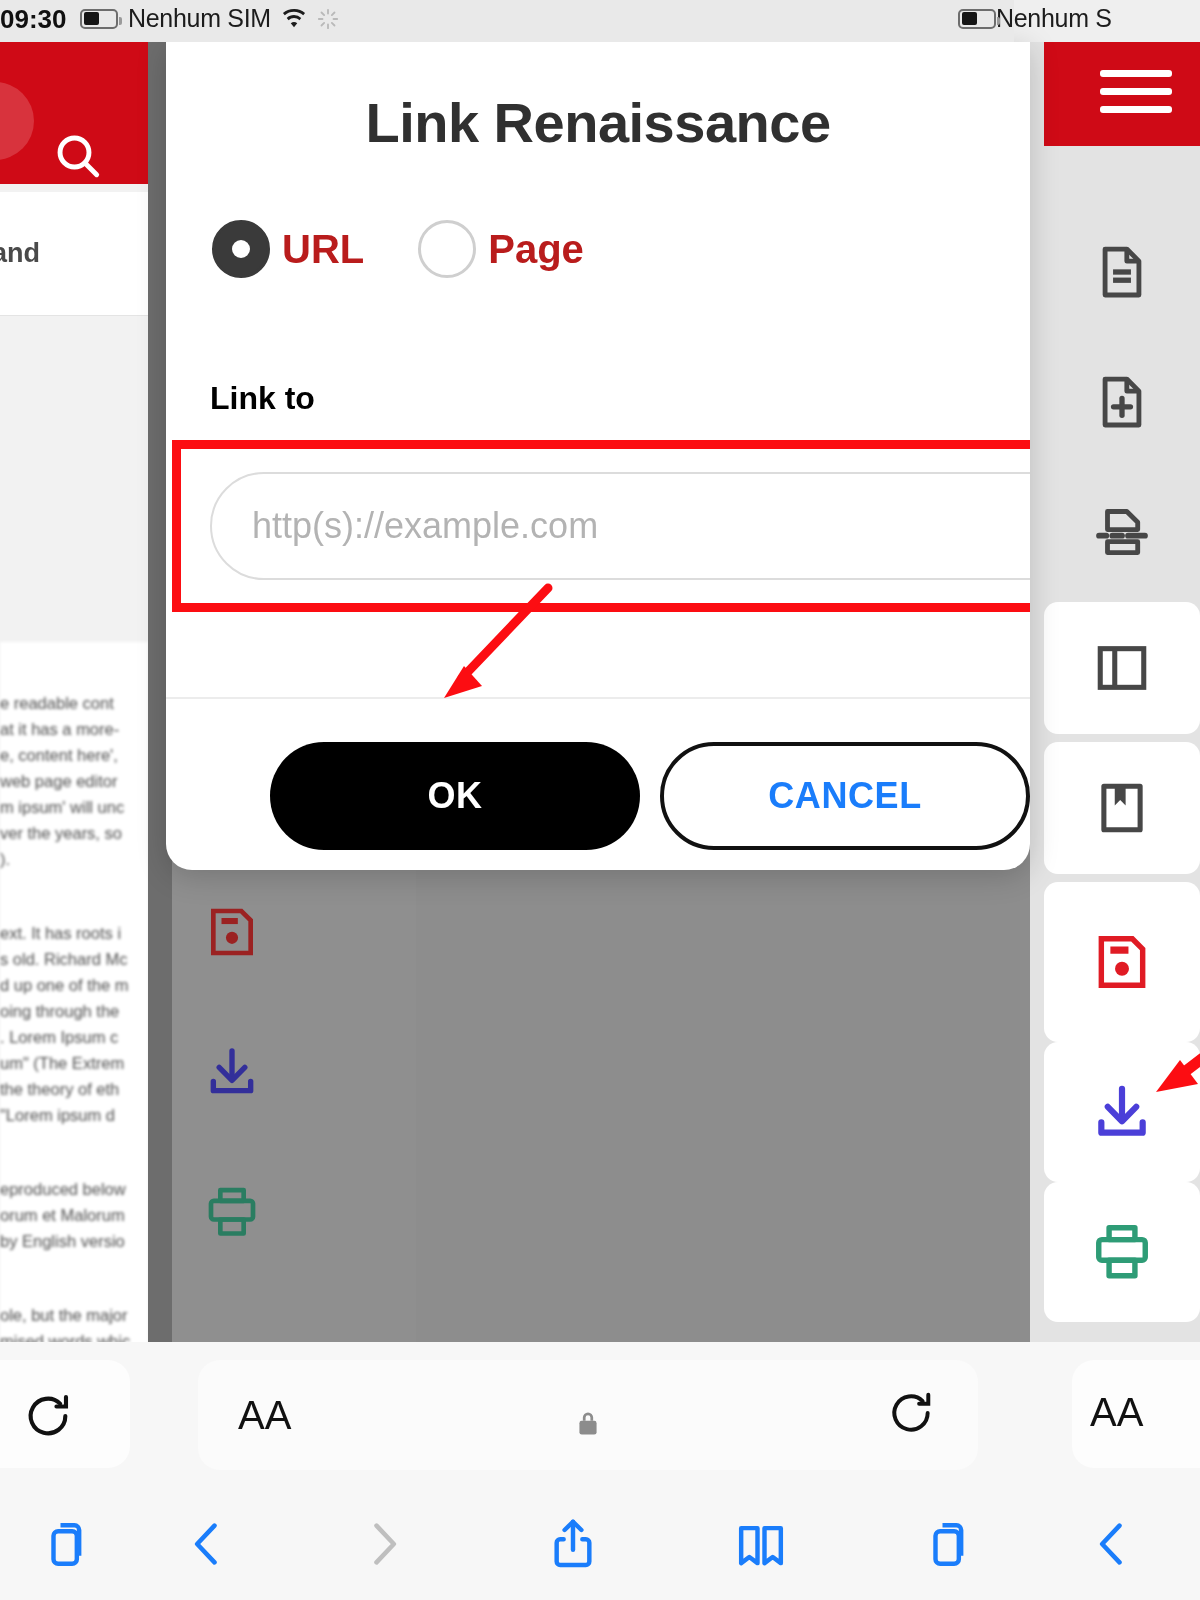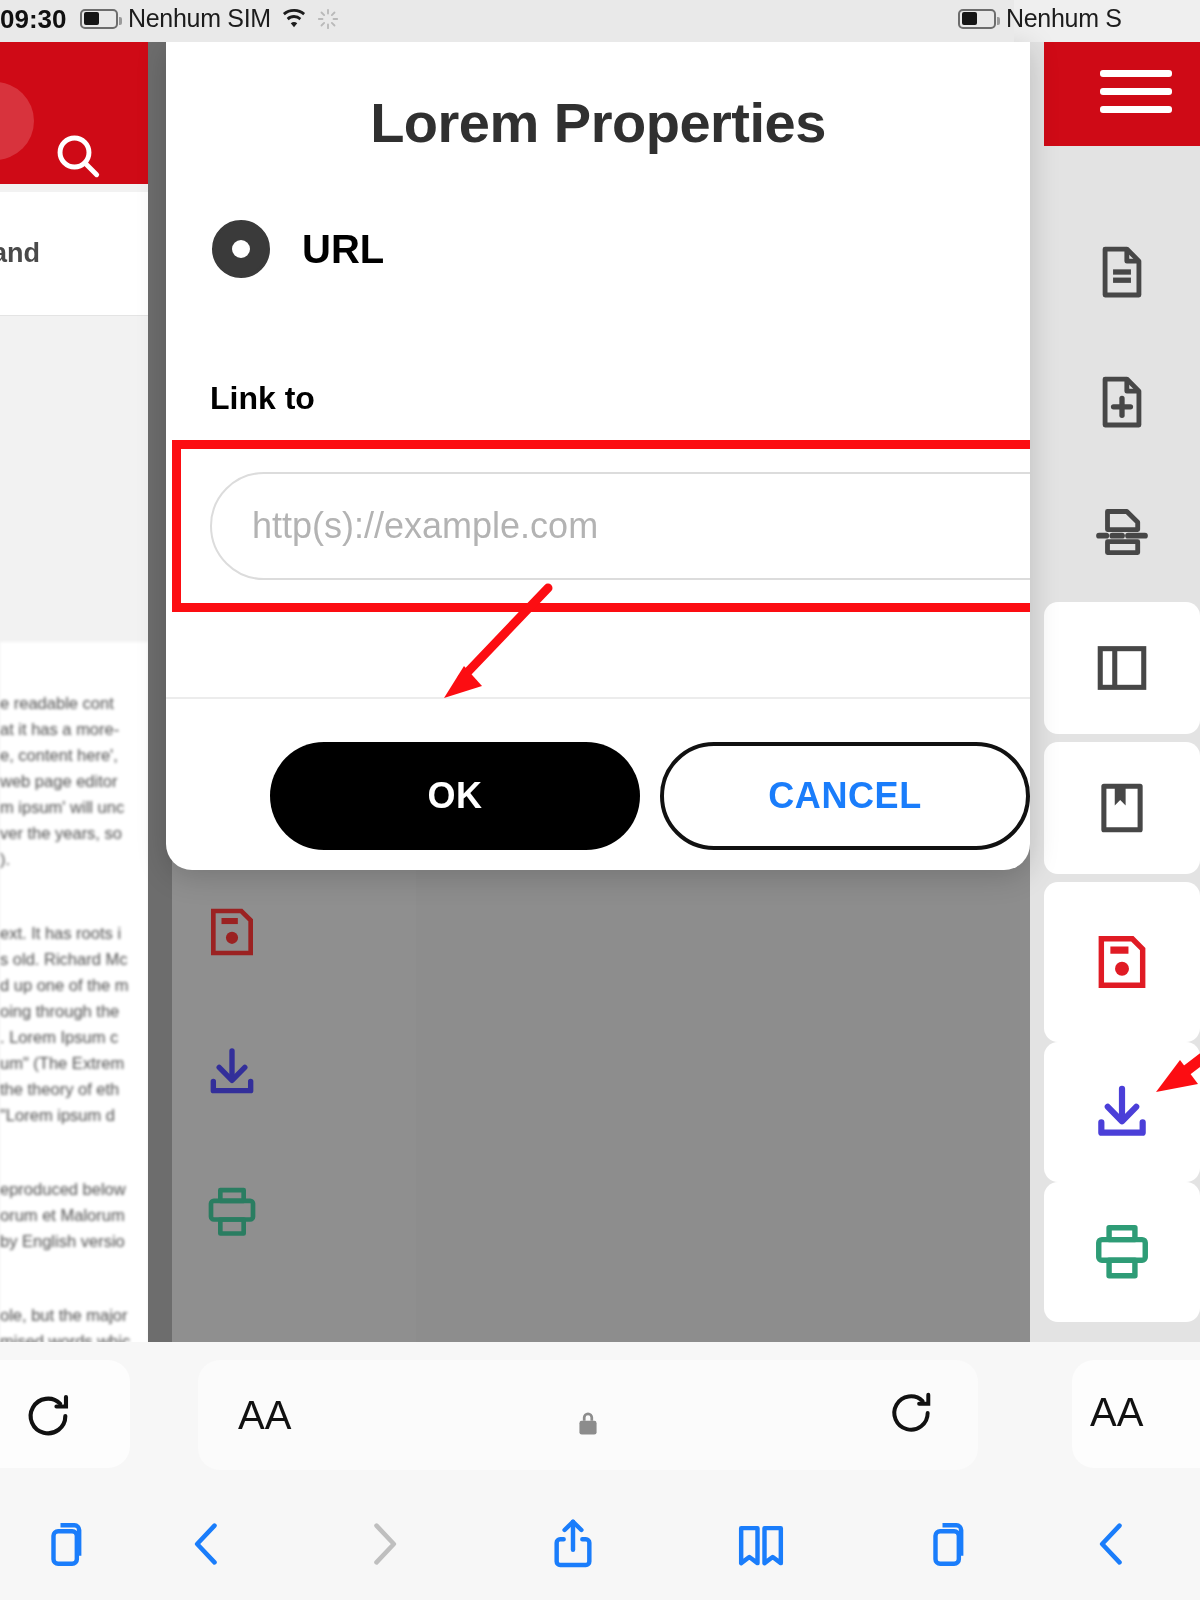--- a/index.html
+++ b/index.html
@@ -9,21 +9,21 @@
     background: #ffffff; overflow: hidden;
   }
   #root { position: relative; width: 1200px; height: 1600px; overflow: hidden; background:#efefef; }
 
   
   .statusbar {
     position:absolute; left:0; top:0; width:1014px; height:42px;
     background:#e9e9e9; z-index:90;
   }
   .sb-left { position:absolute; left:80px; top:4px; display:flex; align-items:center; gap:10px; }
-  .sb-right { position:absolute; left:958px; top:4px; display:flex; align-items:center; gap:10px; }
+  .sb-right { position:absolute; left:958px; top:4px; display:flex; align-items:center; }
   .sb-text { font-size:25px; font-weight:500; color:#1c1c1c; letter-spacing:-0.3px; white-space:nowrap;}
   .sb-time {
     position:absolute; left:0; right:0; top:4px; text-align:left;
     font-size:26px; font-weight:700; color:#101010; letter-spacing:0px;
   }
   .batt { position:relative; width:38px; height:20px; border:2px solid #6d6d6d; border-radius:5px; }
   .batt::after { content:""; position:absolute; right:-6px; top:6px; width:3px; height:8px; background:#9a9a9a; border-radius:0 2px 2px 0;}
   .batt i { position:absolute; left:1.5px; top:1.5px; width:15px; height:13px; background:#151515; border-radius:2px; display:block;}
   .wifi { width:26px; height:20px; }
   .spin { width:22px; height:22px; }
@@ -97,21 +97,21 @@
   .dlg-title {
     position:absolute; left:0; right:0; top:48px; text-align:center;
     font-size:56px; font-weight:700; color:#303030; letter-spacing:-0.5px;
   }
   .radios { position:absolute; left:46px; top:178px; display:flex; align-items:center; }
   .radio-wrap { display:flex; align-items:center; margin-right:54px; }
   .radio { width:58px; height:58px; border-radius:50%; background:#fff; border:3px solid #cfcfcf; position:relative; }
   .radio.sel { background:#3a3a3a; border-color:#3a3a3a; }
   .radio.sel::after { content:""; position:absolute; left:50%; top:50%; transform:translate(-50%,-50%);
                       width:18px; height:18px; border-radius:50%; background:#fff; }
-  .radio-lbl { font-size:40px; font-weight:600; color:#000000; margin-left:32px; }
+  .radio-lbl { font-size:40px; font-weight:600; color:#b91c1c; margin-left:12px; }
 
   .linkto-lbl { position:absolute; left:44px; top:338px; font-size:32px; font-weight:700; color:#000000; }
 
   .redbox {
     position:absolute; left:6px; top:398px; width:1024px; height:172px;
     border:9px solid #fc0d12; background:transparent; z-index:5;
   }
   .inputrow { position:absolute; left:44px; top:430px; width:1010px; height:108px; }
   .urlinput {
     width:100%; height:100%; border:2px solid #dcdcdc; border-radius:54px;
@@ -241,26 +241,30 @@
         <p style="width:600px">It is a long established fact that a reader will be distracted by the rea when looking at its layout. The point of using Lorem Ipsum is that it normal distribution of letters, as opposed to using 'Content here, co like readable English. Many desktop publishing packages and web Lorem Ipsum as their default model text, and a search for 'lorem ips web sites still in their infancy. Various versions have evolved over th accident, sometimes on purpose (injected humour and the like).</p>
       </div>
       <div class="dt" style="top:240px">
         <h4>Where does it come from?</h4>
         <p style="width:600px">Contrary to popular belief, Lorem Ipsum is not simply random text. classical Latin literature from 45 BC, making it over 2000 years old. Latin professor at Hampden-Sydney College in Virginia, looked up Latin words, consectetur, from a Lorem Ipsum passage, and going word in classical literature, discovered the undoubtable source. Lor sections 1.10.32 and 1.10.33 of "de Finibus Bonorum et Malorum" and Evil) by Cicero, written in 45 BC. This book is a treatise on the popular during the Renaissance. The first line of Lorem Ipsum, "Lor</p>
       </div>
     </div>
   </div>
 
   <div class="dialog">
-    <div class="dlg-title">Lorem Properties</div>
+    <div class="dlg-title">Link Renaissance</div>
 
     <div class="radios">
       <div class="radio-wrap">
         <span class="radio sel"></span>
         <span class="radio-lbl">URL</span>
+      </div>
+      <div class="radio-wrap">
+        <span class="radio"></span>
+        <span class="radio-lbl">Page</span>
       </div>
     </div>
 
     <div class="linkto-lbl">Link to</div>
 
     <div class="redbox"></div>
 
     <div class="inputrow">
       <input class="urlinput" type="text" placeholder="http(s)://example.com" style="">
     </div>

